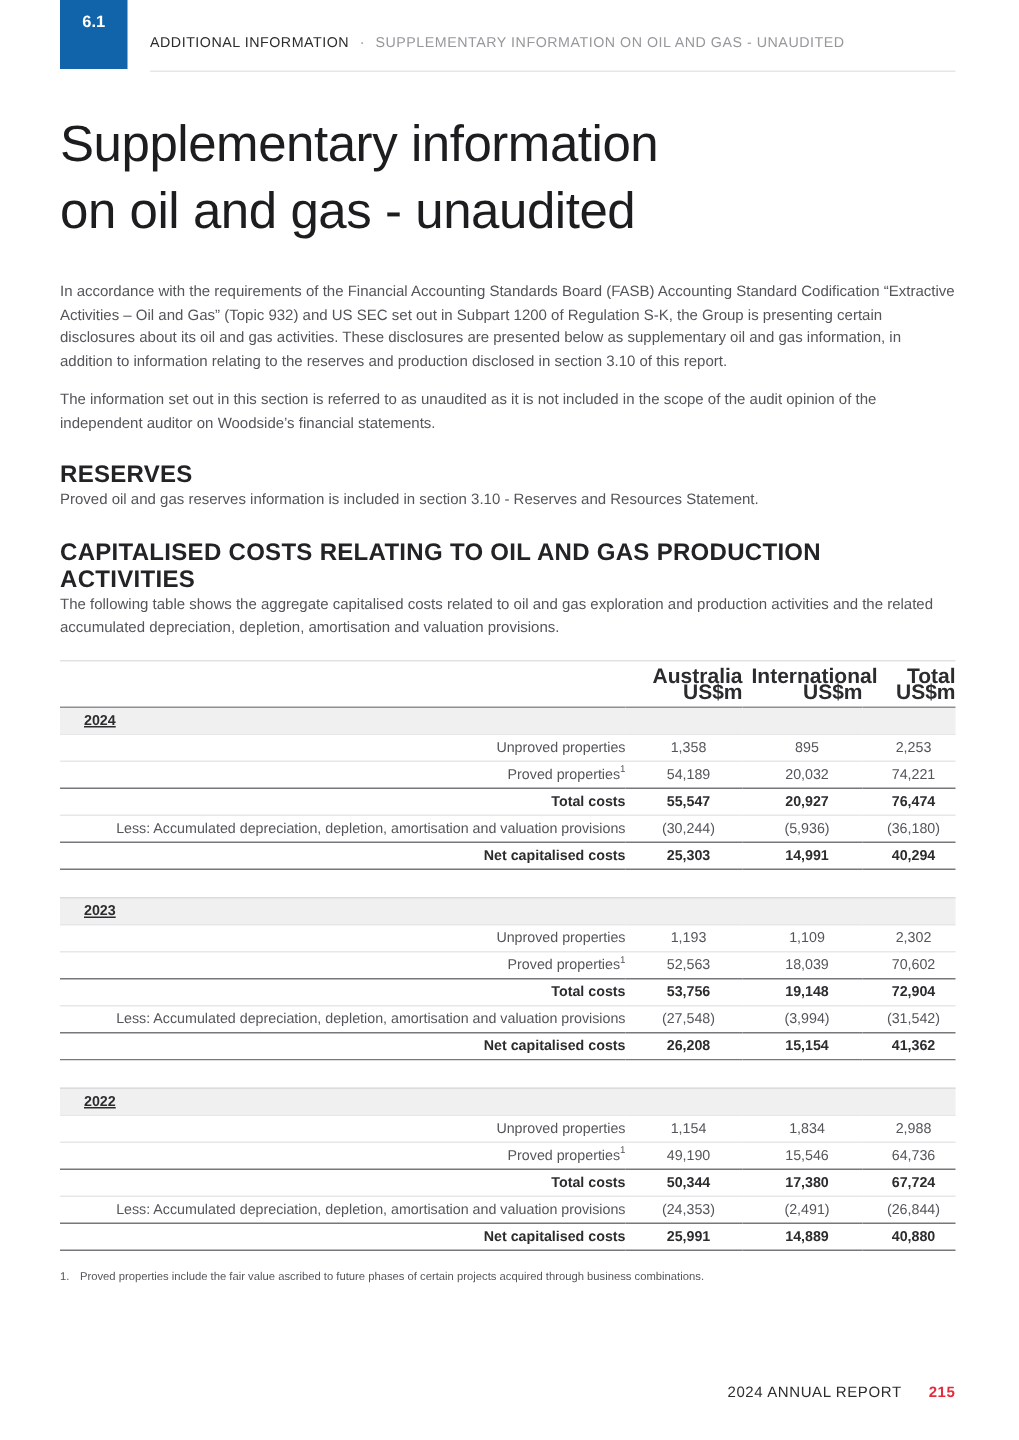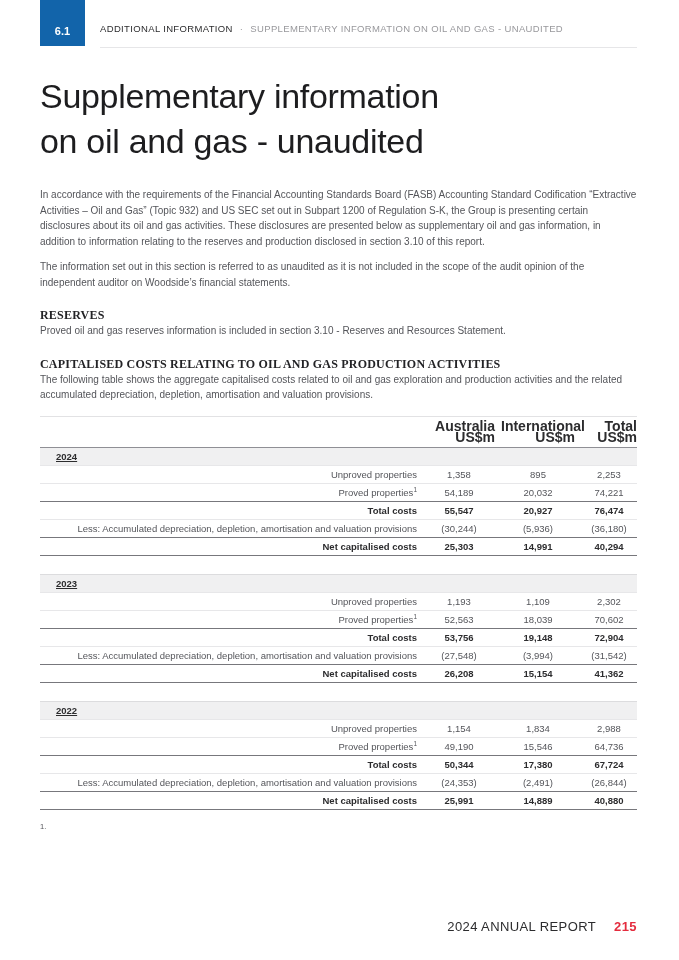--- a/index.html
+++ b/index.html
@@ -2,37 +2,37 @@
 <html style="--badge-blue: #1264aa; --page-red: #e42c3e; --year-row-bg: #f0f0f1;"><head>
 <meta charset="utf-8">
 <style>
   html,body { margin:0; padding:0; background:#ffffff; }
   body { font-family:"Liberation Sans","DejaVu Sans",sans-serif; }
   .page { position:relative; width:679px; height:960px; background:#ffffff; overflow:hidden; color:#232326; }
 
   
   .badge { position:absolute; left:40px; top:0; width:45px; height:46px;
            background:var(--badge-blue,#1264aa); color:#ffffff; box-sizing:border-box;
-           display:flex; align-items:flex-end; justify-content:center; padding-bottom:9px;
+           display:flex; align-items:flex-end; justify-content:center; padding-bottom:25px;
            font-size:11px; font-weight:bold; }
   .crumb { position:absolute; left:100px; top:23px; font-size:9.5px; letter-spacing:0.35px; white-space:nowrap; }
   .crumb-main { color:#2c2c2e; font-weight:normal; }
   .crumb-sep  { color:#98989c; margin:0 7px; }
   .crumb-sub  { color:#98989c; }
   .header-rule { position:absolute; left:100px; top:47px; width:537px; height:1px; background:#e6e6e8; }
 
   main { position:absolute; left:40px; top:47px; width:597px; }
 
   h1.page-title { font-size:34px; font-weight:300; line-height:45px; letter-spacing:-0.3px;
                   color:#1d1d1f; margin:27px 0 0 0; }
 
   p.body { font-size:10px; line-height:15.5px; color:#54555a; margin:10px 0 0 0; }
   p.body.first { margin-top:23px; }
 
-  h2.sec { font-size:12px; color:#232326; margin:18px 0 0 0; letter-spacing:0.2px;font-family:Liberation Serif, serif; }
+  h2.sec { font-size:16px; color:#232326; margin:18px 0 0 0; letter-spacing:0.2px; }
   p.body.tight { margin-top:0; }
 
   
   table.costs { width:597px; border-collapse:separate; border-spacing:0; margin-top:13px;
                 border-top:1px solid #e2e2e4; table-layout:fixed; }
   thead th { font-size:14px; font-weight:bold; color:#2c2c2e; text-align:right; vertical-align:bottom;
              padding:4px 0 4px 6px; line-height:11px; border-bottom:1px solid #8f8f95; }
   thead th.lbl-h { text-align:left; padding-left:0; }
   tbody td { font-size:9.5px; height:17px; padding:0; color:#54555a; vertical-align:middle; }
   tr.year-row td { background:var(--year-row-bg,#f0f0f1); font-weight:bold; color:#2c2c2e;
@@ -43,21 +43,21 @@
   tr.data-row.style-net td { border-top:1px solid #77777c; font-weight:bold; color:#2c2c2e; }
   tr.data-row.style-net td { border-bottom:1px solid #77777c; }
   tr.gap-row td { height:18px; border:none; background:#ffffff; }
   td.num { text-align:center; padding-left:6px; }
   td.lbl { text-align:right; }
   sup { font-size:6.5px; vertical-align:super; line-height:0; }
 
   .footnote { display:flex; gap:7px; margin-top:12px; font-size:7.5px; color:#54555a; }
 
   footer.page-footer { position:absolute; right:42px; bottom:26px; display:flex; align-items:baseline;
-                       gap:18px; font-size:13px; letter-spacing:0.4px;margin-left:48px; }
+                       gap:18px; font-size:10px; letter-spacing:0.4px;margin-left:48px; }
   .report-label { color:#2c2c2e; }
   .page-number  { color:var(--page-red,#e42c3e); font-weight:bold; }
 </style>
 </head>
 <body>
 
 <div class="page">
 
   <div class="badge">
     <span>6.1</span>
@@ -212,20 +212,21 @@
             <td class="lbl">Net capitalised costs</td>
             <td class="num">25,991</td>
             <td class="num">14,889</td>
             <td class="num">40,880</td>
           </tr>
         </tbody>
     </table>
 
     <div class="footnote">
       <span>1.</span>
+      <span>Proved properties include the fair value ascribed to future phases of certain projects acquired through business combinations.</span>
     </div>
 
   </main>
 
   <footer class="page-footer">
     <span class="report-label">2024 ANNUAL REPORT</span>
     <span class="page-number">215</span>
   </footer>
 
 </div>

